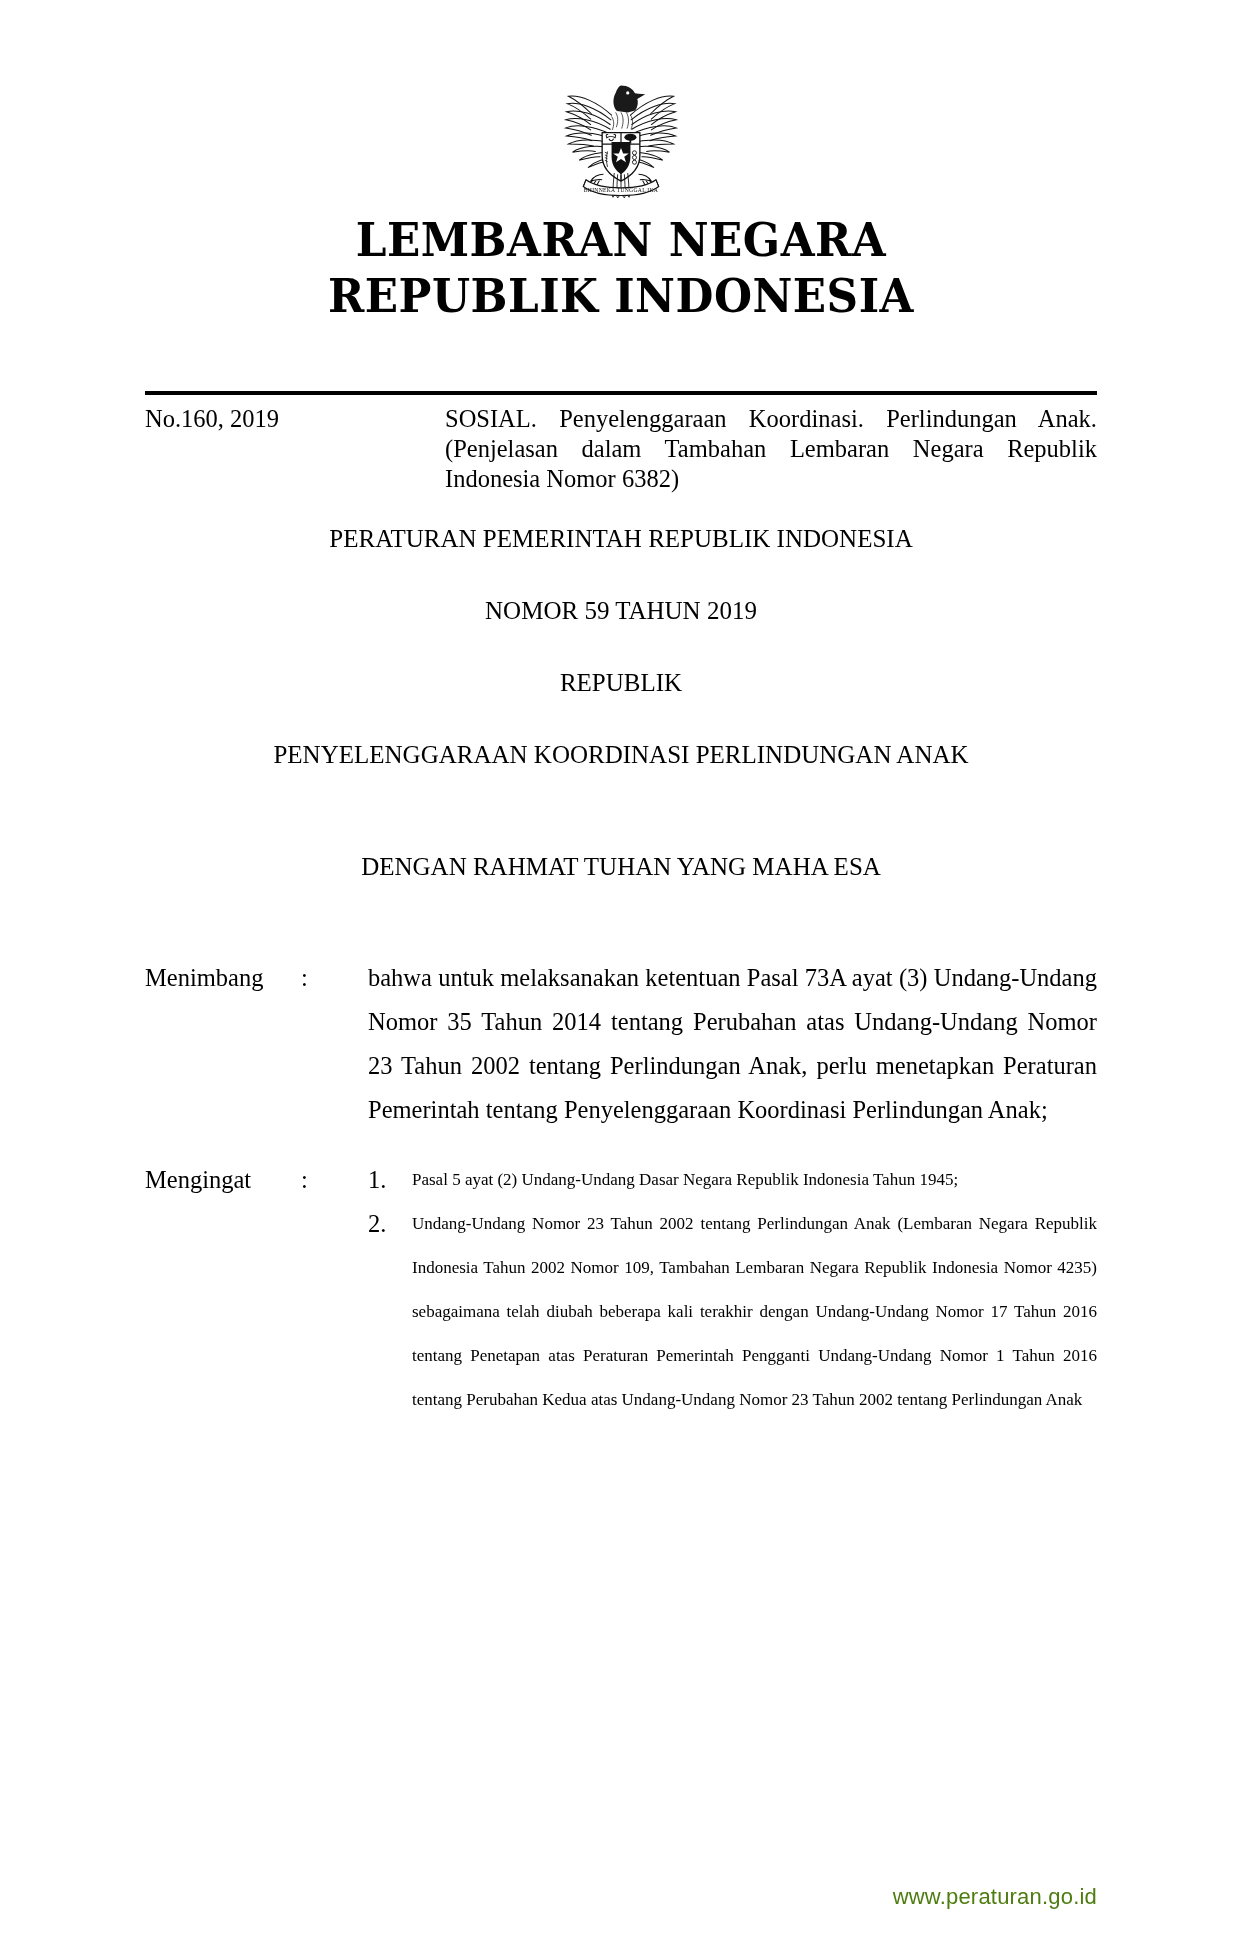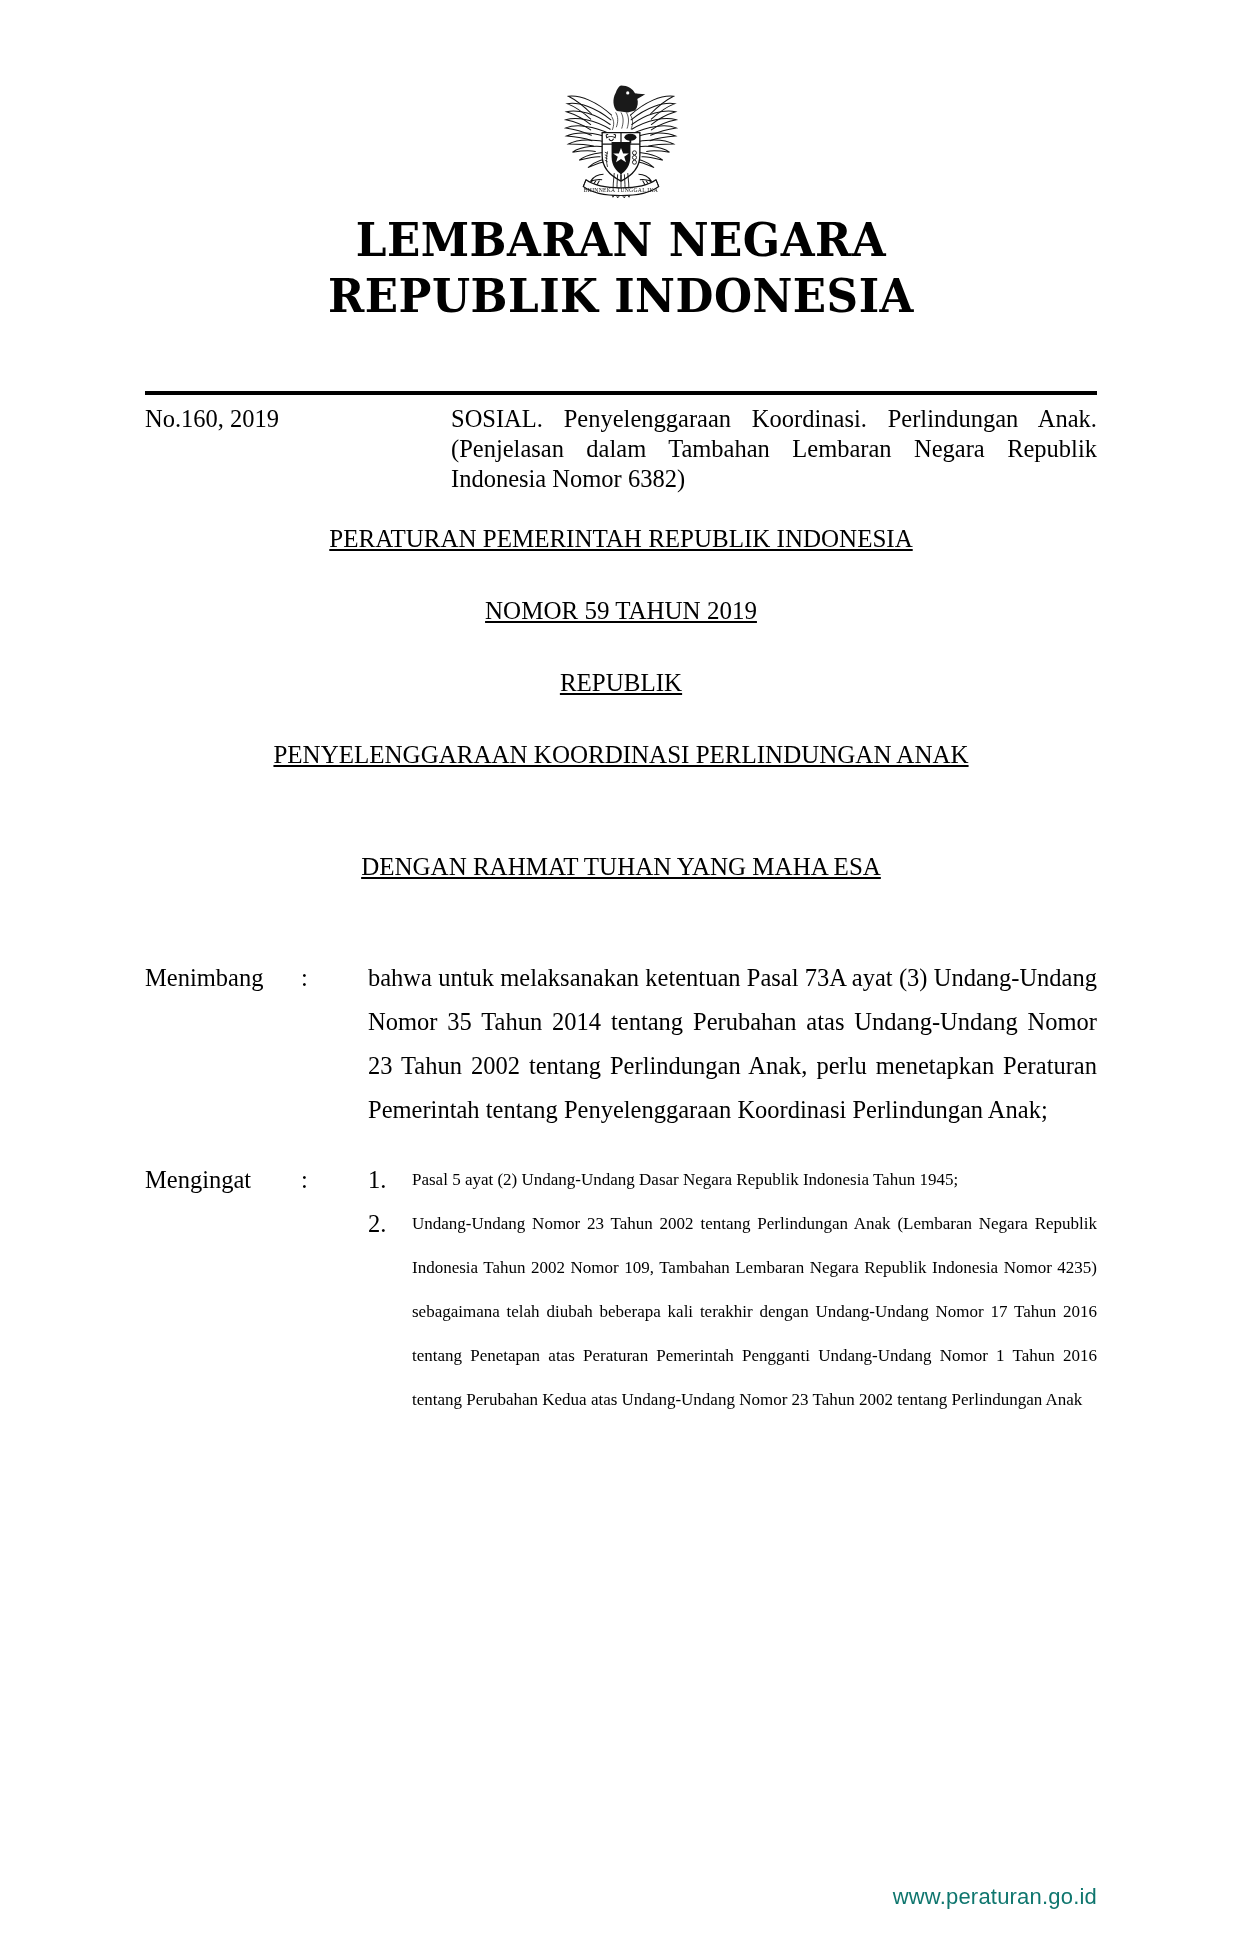--- a/index.html
+++ b/index.html
@@ -68,21 +68,20 @@
   }
 
   
   .meta-row {
     position: absolute;
     left: 145px;
     width: 952px;
     top: 388px;
     display: flex;
     align-items: flex-start;
-    gap: 6px;
   }
   .meta-number {
     width: 300px;
     flex: 0 0 300px;
     font-size: 24.5px;
     line-height: 30px;
     white-space: nowrap;
   }
   .meta-subject {
     flex: 1 1 auto;
@@ -93,21 +92,20 @@
     hyphens: none;
   }
 
   
   .title-block {
     position: absolute;
     left: 145px;
     width: 952px;
     top: 505px;
     text-align: center;
-    text-decoration: underline;
   }
   .title-line {
     font-size: 25px;
     line-height: 36px;
     white-space: nowrap;
   }
   .title-gap-lg { height: 40px; }
   .title-gap-md { height: 36px; }
 
   
@@ -162,21 +160,21 @@
 
   
   .footer {
     position: absolute;
     left: 145px;
     width: 952px;
     top: 1868px;
     text-align: right;
     font-family: "Liberation Sans", "DejaVu Sans", sans-serif;
     font-size: 22px;
-    color: #0f766e;
+    color: #4d7c0f;
     letter-spacing: 0.2px;
   }
 </style>
 </head>
 <body>
 
 <div class="page">
 
   <div class="emblem-wrap">
     <svg class="emblem" viewBox="0 0 200 196" aria-hidden="true">

